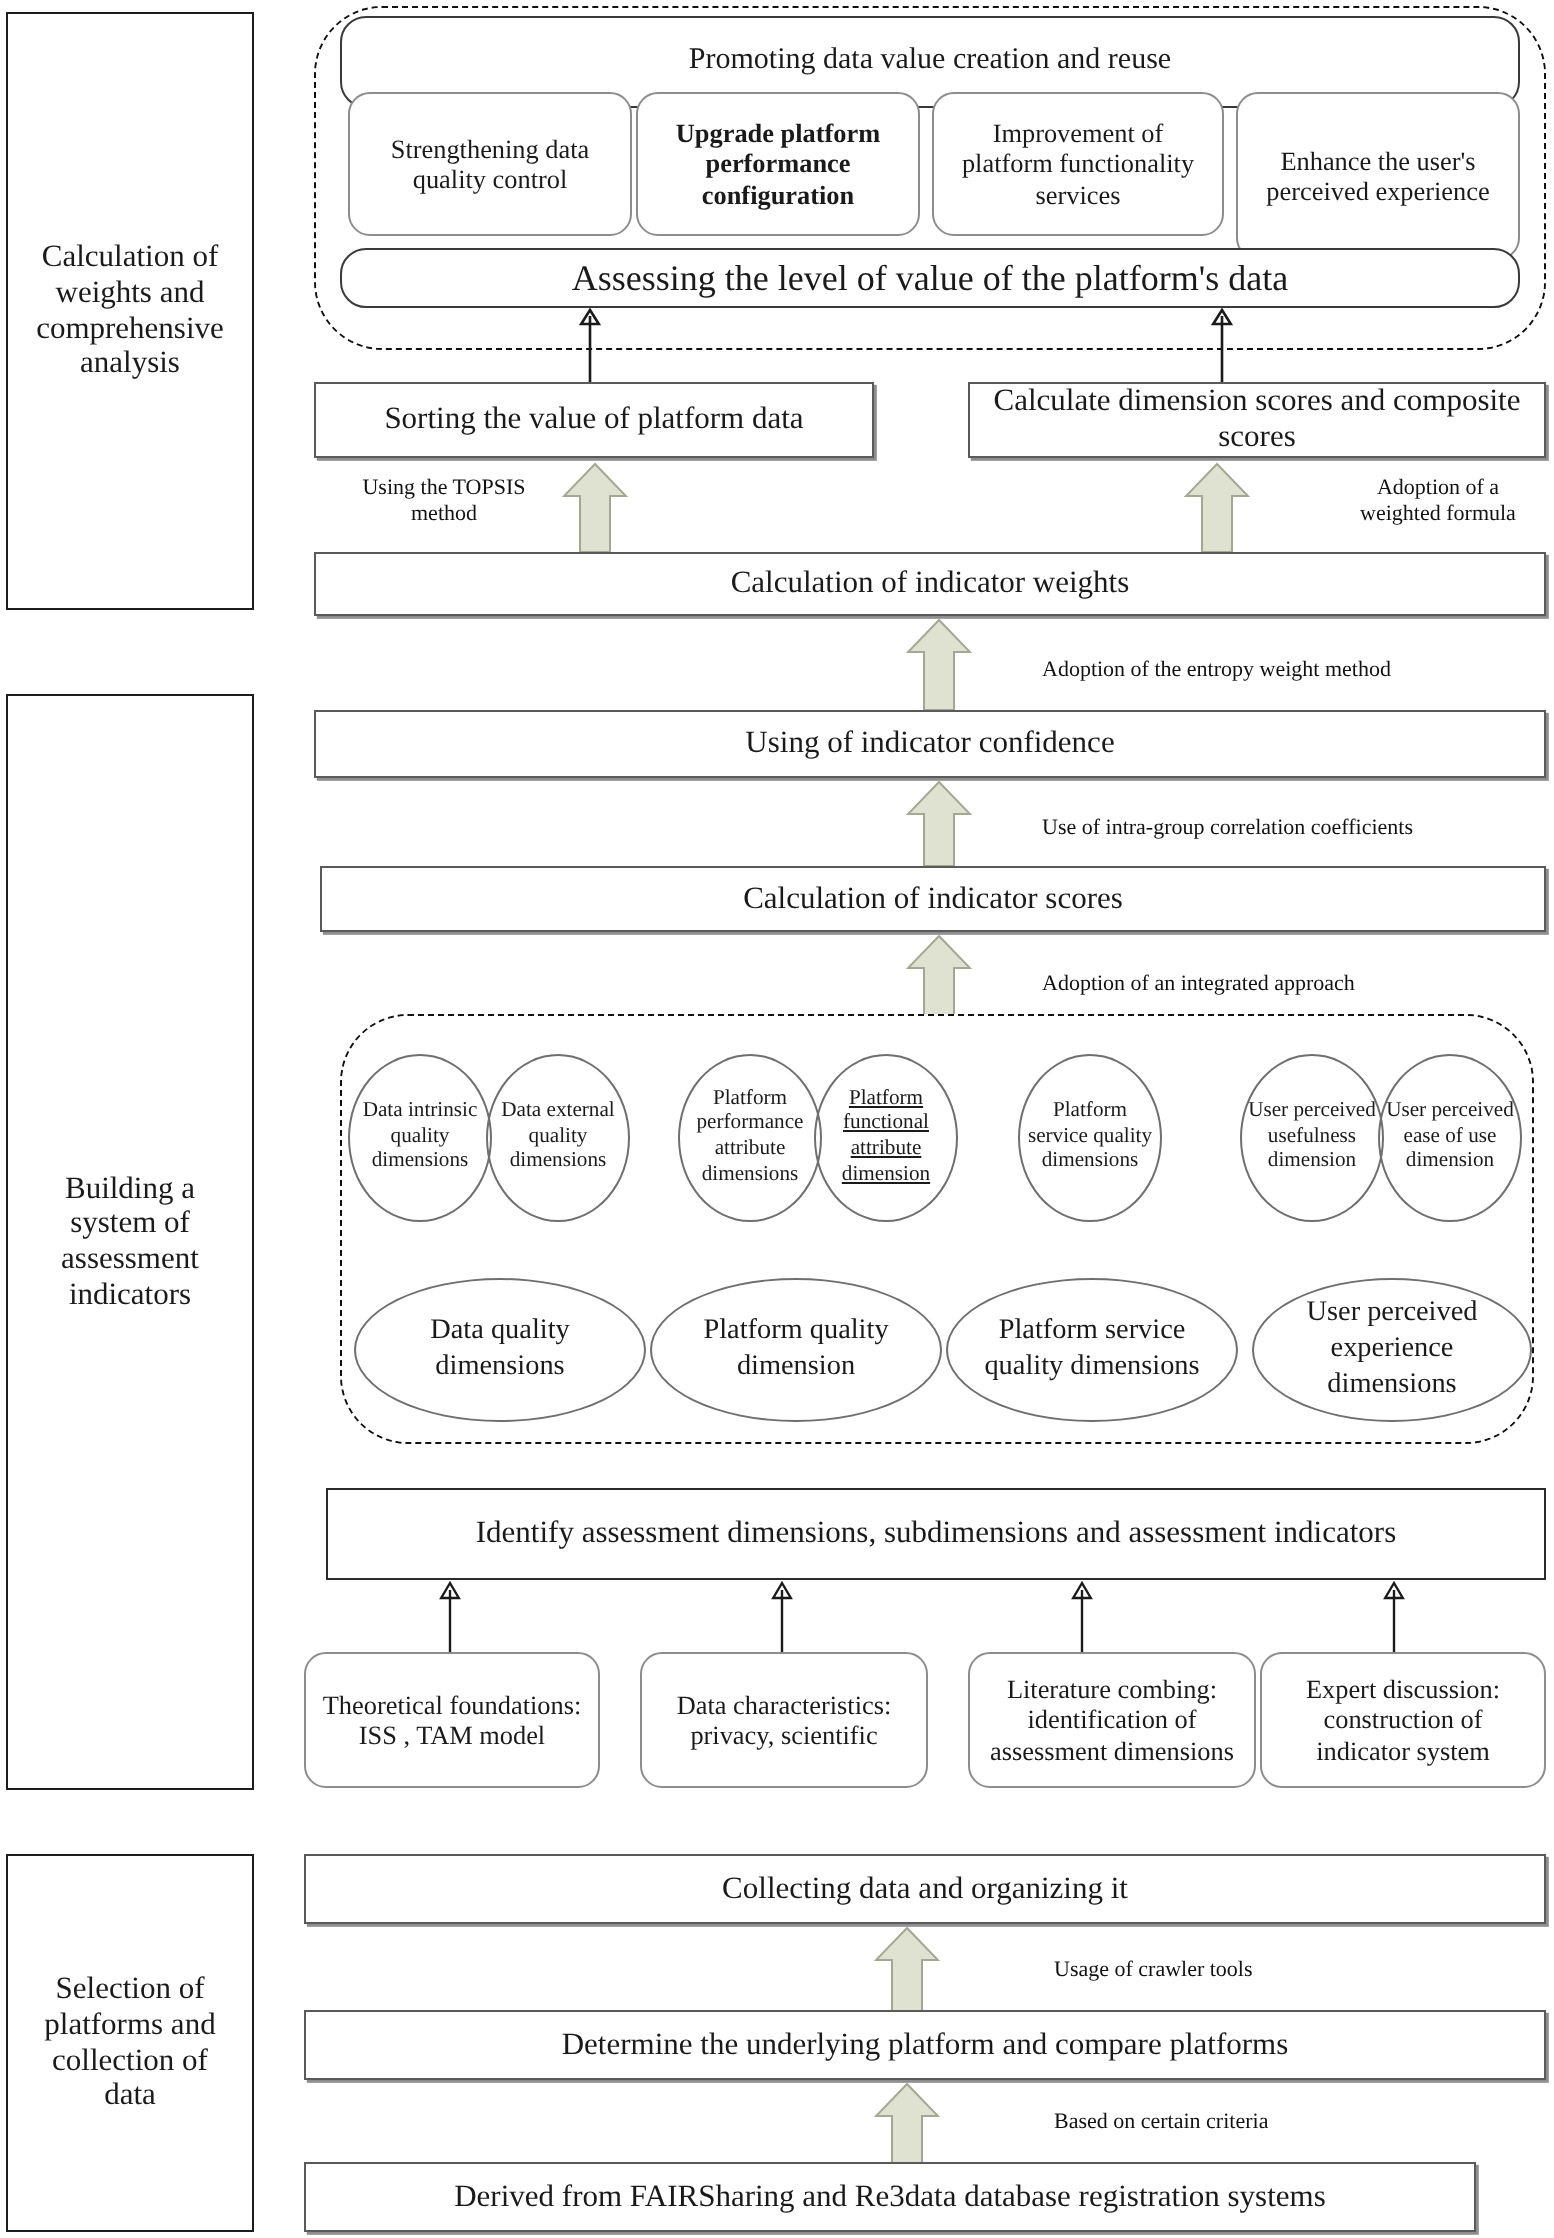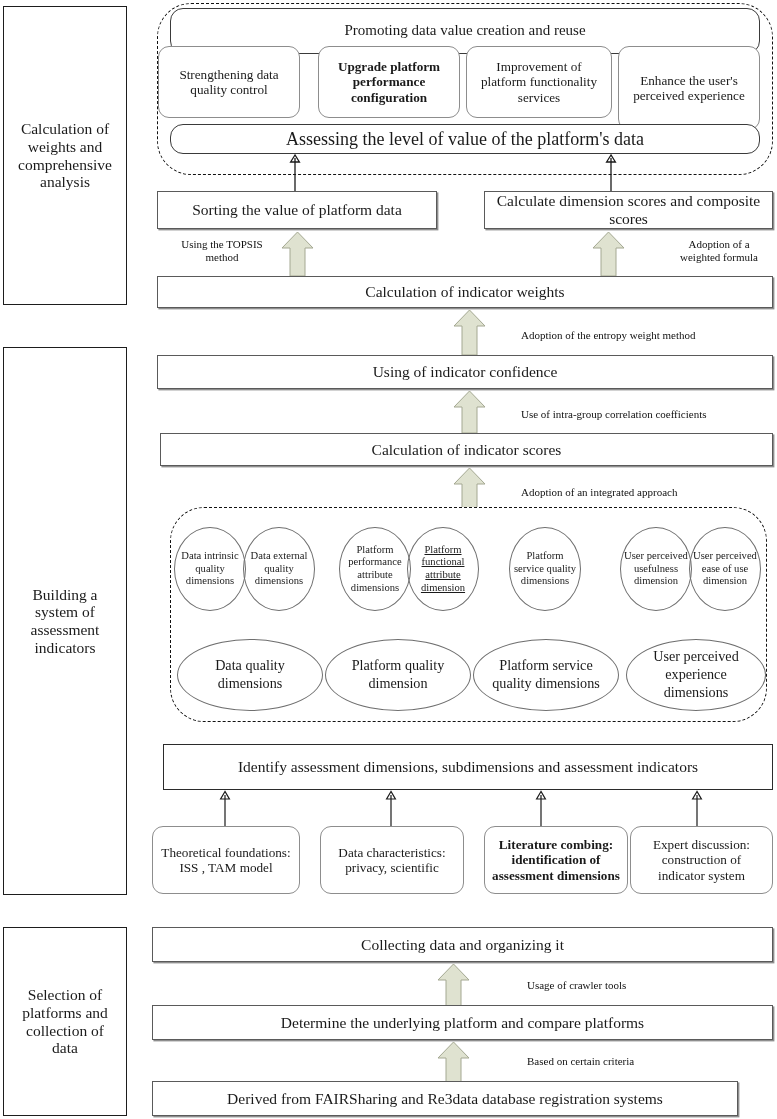--- a/index.html
+++ b/index.html
@@ -50,21 +50,21 @@
 <div class="abs stage ctr" style="left:3px;top:927px;width:124px;height:189px;">
   <span style="padding:0 12px;">Selection of platforms and collection of data</span>
 </div>
 
 <div class="abs dashed" style="left:157px;top:3px;width:616px;height:172px;"></div>
 
 <div class="abs rbox dark ctr" style="left:170px;top:8px;width:590px;height:46px;font-size:15px;">
   <span>Promoting data value creation and reuse</span>
 </div>
 
-<div class="abs rbox ctr" style="left:158px;top:46px;width:142px;height:72px;">
+<div class="abs rbox ctr" style="left:174px;top:46px;width:142px;height:72px;">
   <span style="padding:0 7px;">Strengthening data quality control</span>
 </div>
 <div class="abs rbox ctr" style="left:318px;top:46px;width:142px;height:72px;">
   <span style="padding:0 7px;font-weight:bold;">Upgrade platform performance configuration</span>
 </div>
 <div class="abs rbox ctr" style="left:466px;top:46px;width:146px;height:72px;">
   <span style="padding:0 7px;">Improvement of platform functionality services</span>
 </div>
 <div class="abs rbox ctr" style="left:618px;top:46px;width:142px;height:84px;">
   <span style="padding:0 7px;">Enhance the user's perceived experience</span>
@@ -217,21 +217,21 @@
   </svg>
 </div>
 
 <div class="abs rbox ctr" style="left:152px;top:826px;width:148px;height:68px;">
   <span style="padding:0 6px;">Theoretical foundations: ISS , TAM model</span>
 </div>
 <div class="abs rbox ctr" style="left:320px;top:826px;width:144px;height:68px;">
   <span style="padding:0 6px;">Data characteristics: privacy, scientific</span>
 </div>
 <div class="abs rbox ctr" style="left:484px;top:826px;width:144px;height:68px;">
-  <span style="padding:0 4px;font-weight:bold;">Literature combing: identification of assessment dimensions</span>
+  <span style="padding:0 4px;">Literature combing: identification of assessment dimensions</span>
 </div>
 <div class="abs rbox ctr" style="left:630px;top:826px;width:143px;height:68px;">
   <span style="padding:0 6px;">Expert discussion: construction of indicator system</span>
 </div>
 
 <div class="abs pbox ctr" style="left:152px;top:927px;width:621px;height:35px;">
   <span>Collecting data and organizing it</span>
 </div>
 
 <div class="abs barrow" style="left:437px;top:963px;width:33px;height:44px;background:none;">

